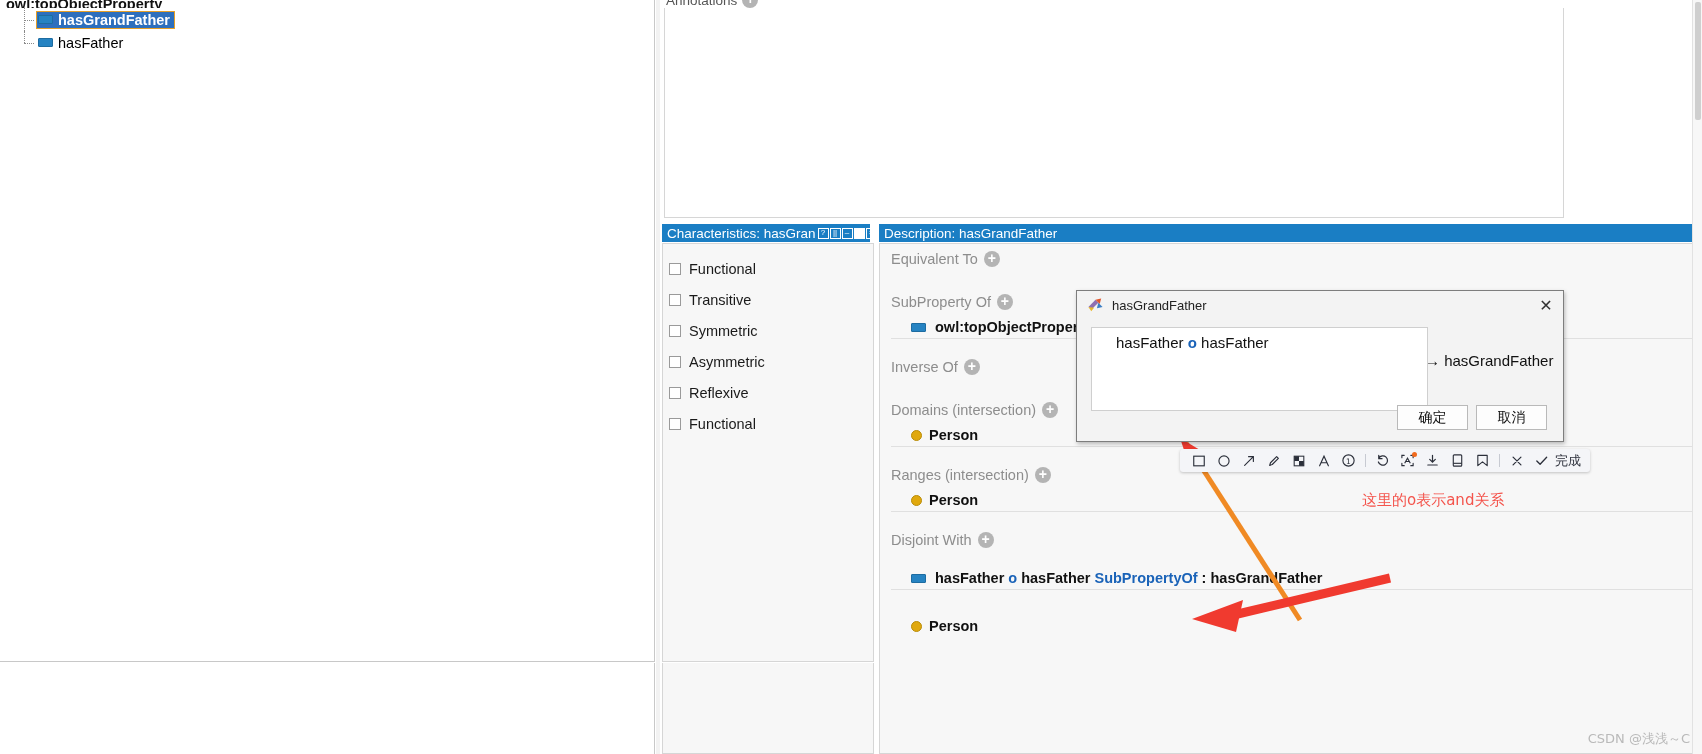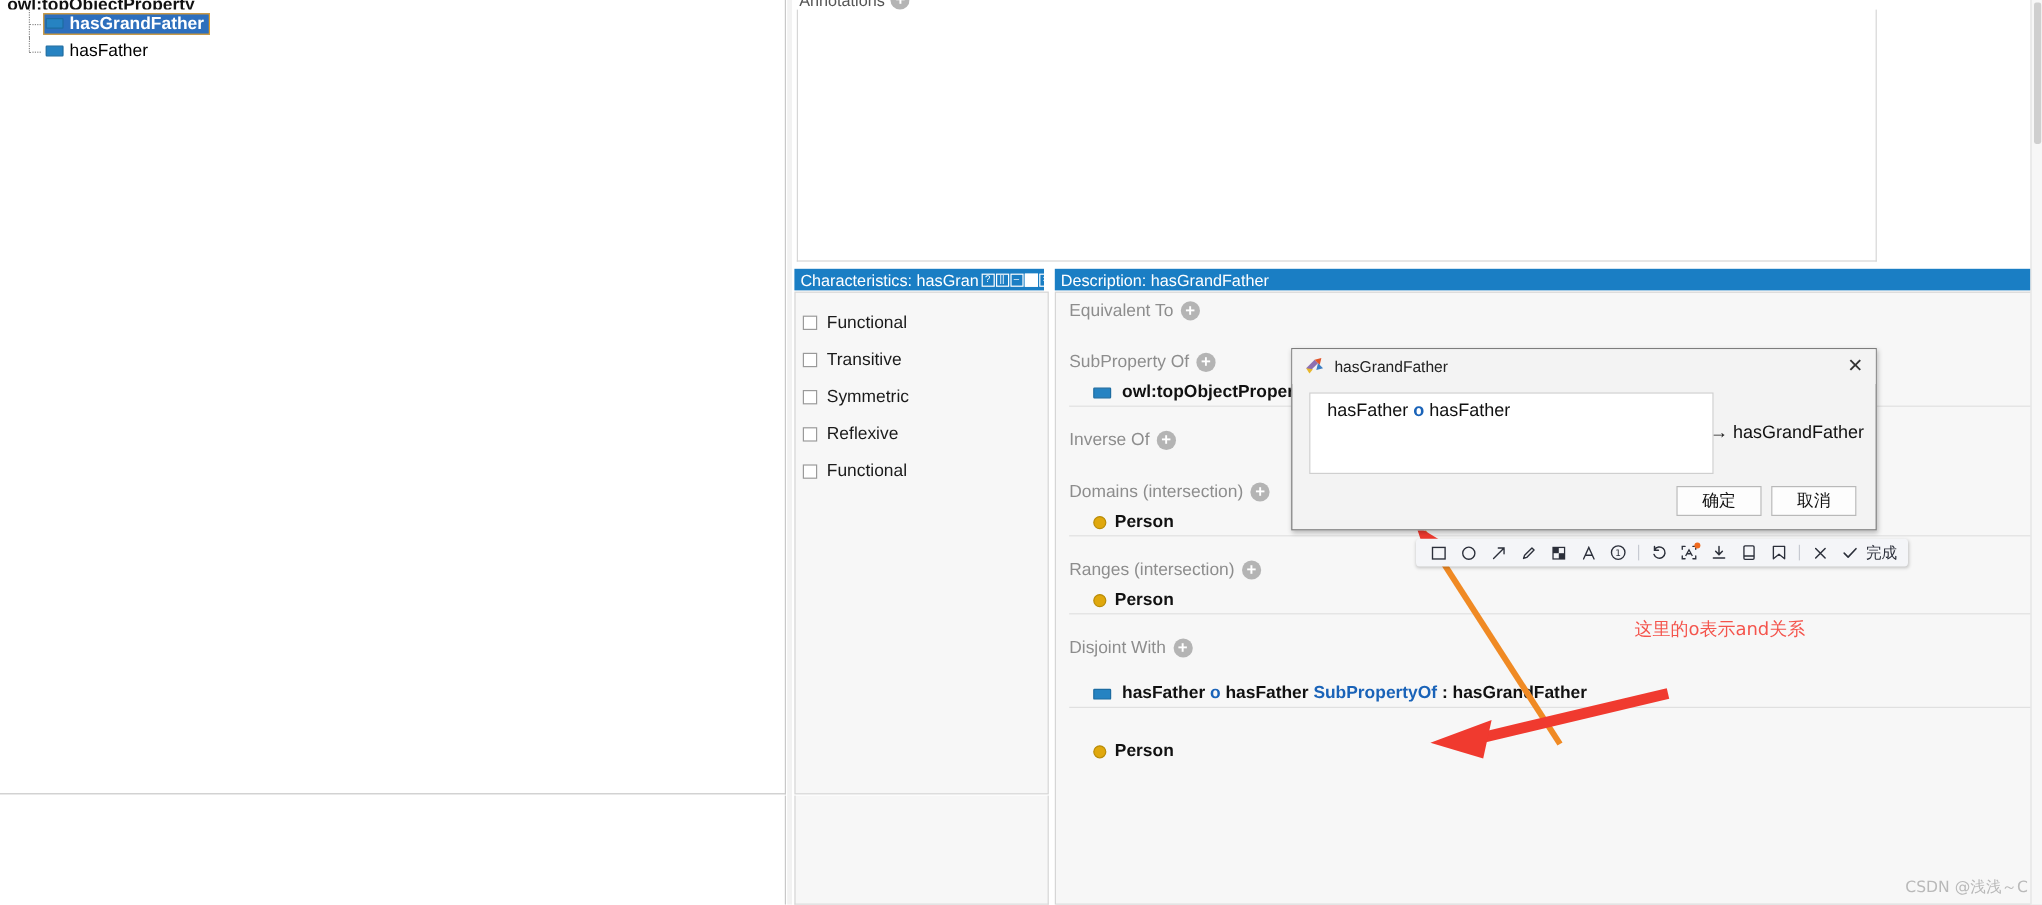--- a/index.html
+++ b/index.html
@@ -275,24 +275,24 @@
     width: 18px; height: 18px;
     display: inline-flex;
     align-items: center; justify-content: center;
     font-size: 16px;
     color: #333;
     line-height: 1;
   }
   #dlg-textarea {
     position: absolute;
     left: 14px; top: 36px;
-    width: 337px; height: 68px;
+    width: 337px; height: 84px;
     background: #ffffff;
     border: 1px solid #cfcfcf;
-    padding: 6px 14px;
+    padding: 6px 24px;
     font-size: 15px;
     color: #111;
   }
   #dlg-buttons {
     position: absolute;
     right: 16px; bottom: 11px;
     display: flex;
     gap: 8px;
   }
   .dlg-btn {
@@ -349,21 +349,21 @@
     position: absolute;
     top: 3px; right: 3px;
     width: 5px; height: 5px;
     border-radius: 50%;
     background: #f06a1e;
   }
 
   
   #anno-text {
     position: absolute;
-    left: 1362px; top: 515px;
+    left: 1362px; top: 491px;
     font-size: 15px;
     color: #f4544c;
     white-space: nowrap;
     font-family: "DejaVu Sans", sans-serif;
   }
   #anno-svg {
     position: absolute;
     left: 0; top: 0;
     width: 1702px; height: 754px;
     pointer-events: none;
@@ -451,20 +451,24 @@
       <span class="chk"></span>
       <span>Functional</span>
     </div>
     <div class="char-row">
       <span class="chk"></span>
       <span>Transitive</span>
     </div>
     <div class="char-row">
       <span class="chk"></span>
       <span>Symmetric</span>
+    </div>
+    <div class="char-row">
+      <span class="chk"></span>
+      <span>Asymmetric</span>
     </div>
     <div class="char-row">
       <span class="chk"></span>
       <span>Reflexive</span>
     </div>
     <div class="char-row">
       <span class="chk"></span>
       <span>Functional</span>
     </div>
   </div>

